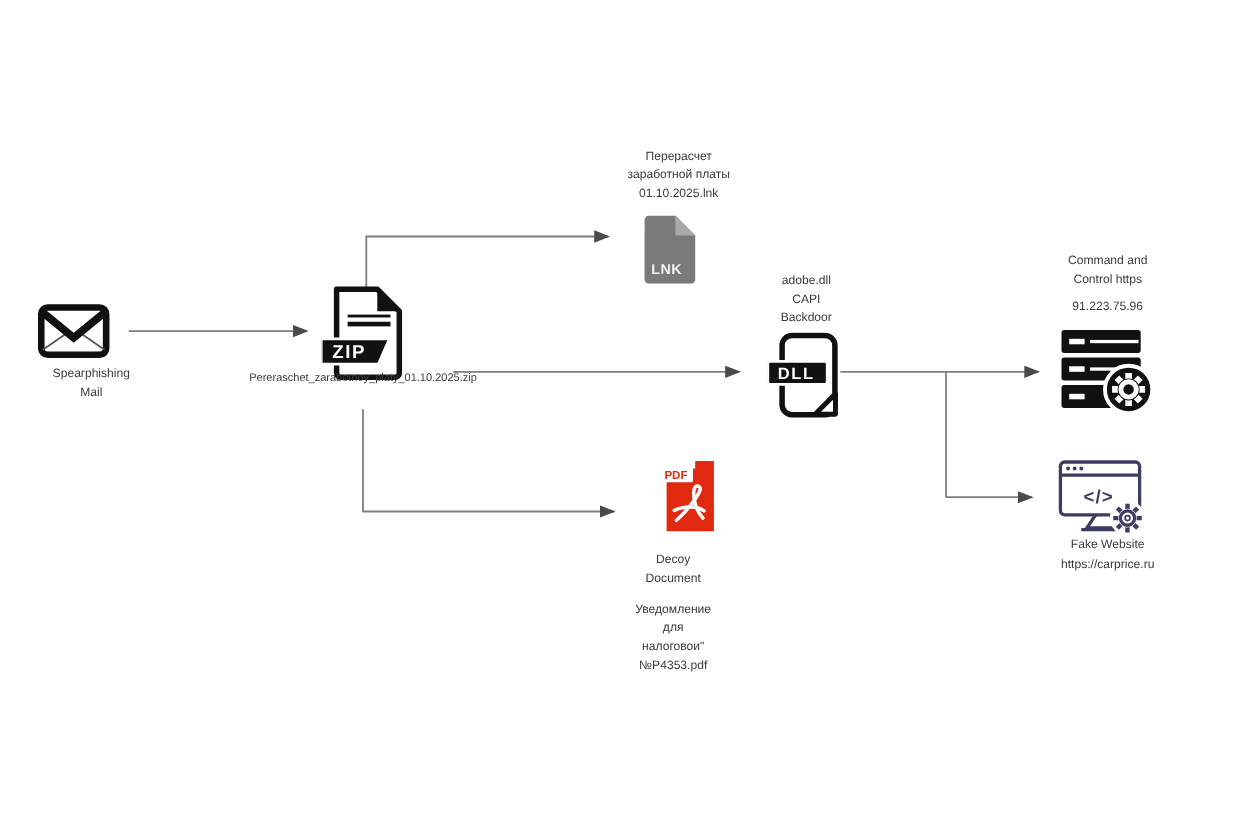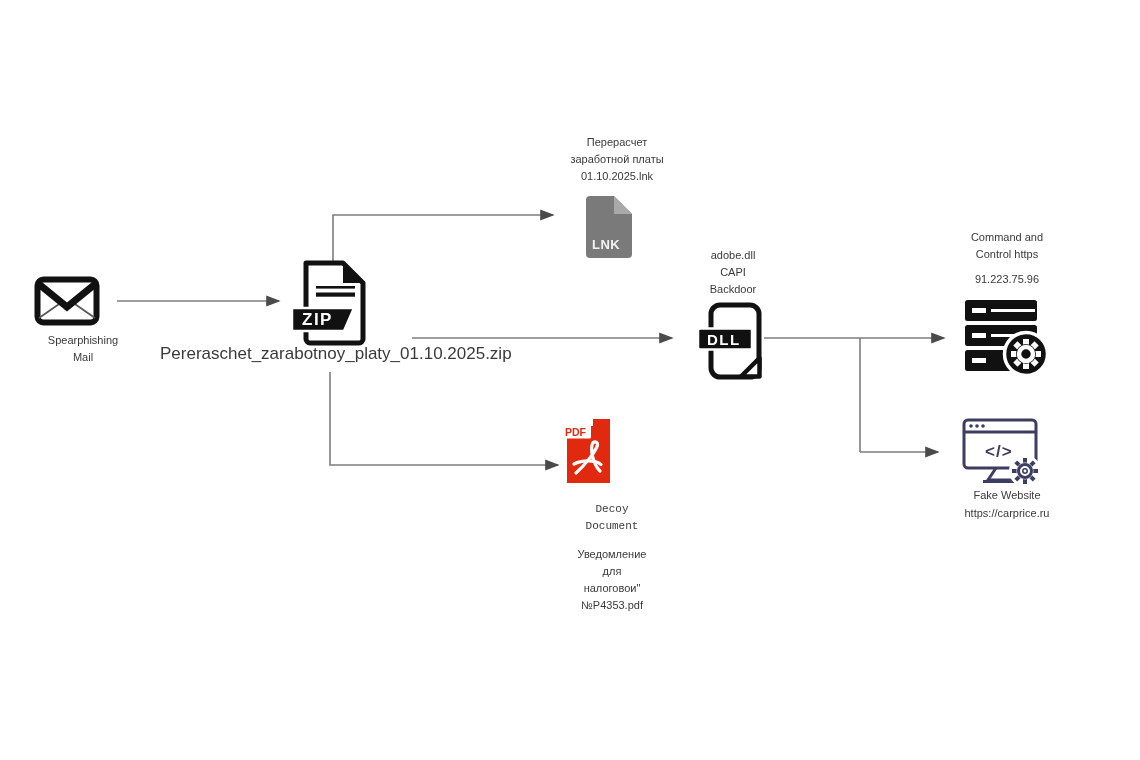--- a/index.html
+++ b/index.html
@@ -52,21 +52,21 @@
   <div class="node" style="left:292px;top:258px;text-align:center;">
     <svg width="82" height="90" viewBox="0 0 82 90">
       <path d="M14,5 H51 L71,25 V81 a4,4 0 0 1 -4,4 H18 a4,4 0 0 1 -4,-4 Z" fill="#ffffff" stroke="#111111" stroke-width="5" stroke-linejoin="round"></path>
       <polygon points="51,5 71,25 51,25" fill="#111111"></polygon>
       <rect x="24" y="28" width="39" height="2.6" fill="#111111"></rect>
       <rect x="24" y="34.5" width="39" height="4.2" fill="#111111"></rect>
       <polygon points="0,50 62,50 52,73 0,73" fill="#111111" stroke="#ffffff" stroke-width="2.5"></polygon>
       <text x="10" y="67" font-size="17" font-weight="bold" fill="#ffffff" letter-spacing="1.5">ZIP</text>
     </svg>
   </div>
-  <div class="lbl" style="left:160px;width:340px;top:345px;font-size:17px;">Pereraschet_zarabotnoy_platy_01.10.2025.zip</div>
+  <div class="lbl" style="left:160px;width:340px;top:335px;font-size:10px;">Pereraschet_zarabotnoy_platy_01.10.2025.zip</div>
 
   <div class="lbl" style="left:527px;width:180px;top:134px;">Перерасчет
 заработной платы
 01.10.2025.lnk</div>
   <div class="node" style="left:584px;top:196px;">
     <svg width="50" height="62" viewBox="0 0 50 62">
       <path d="M6,0 H30 L48,18 V58 a4,4 0 0 1 -4,4 H6 a4,4 0 0 1 -4,-4 V4 a4,4 0 0 1 4,-4 Z" fill="#7a7a7a"></path>
       <polygon points="30,0 48,18 30,18" fill="#a9a9a9"></polygon>
       <text x="8" y="53" font-size="13" font-weight="bold" fill="#f2f2f2" letter-spacing="0.5">LNK</text>
     </svg>
@@ -77,32 +77,32 @@
 Backdoor</div>
   <div class="node" style="left:698px;top:302px;">
     <svg width="64" height="78" viewBox="-10 0 64 78">
       <rect x="3" y="3" width="48" height="72" rx="9" fill="#ffffff" stroke="#111111" stroke-width="5"></rect>
       <polygon points="33,74.5 51.5,56 51.5,74.5" fill="#ffffff" stroke="#111111" stroke-width="4.5" stroke-linejoin="round"></polygon>
       <rect x="-10" y="26.5" width="54" height="21" rx="2" fill="#111111" stroke="#ffffff" stroke-width="2.5"></rect>
       <text x="-1" y="42.5" font-size="15" font-weight="bold" fill="#ffffff" letter-spacing="1.5">DLL</text>
     </svg>
   </div>
 
-  <div class="node" style="left:560px;top:417px;">
+  <div class="node" style="left:599px;top:417px;">
     <svg width="54" height="68" viewBox="0 0 54 68">
       <path d="M7,9 H33 V2 H50 V66 H7 Z" fill="#e1290f"></path>
       <rect x="1" y="7.5" width="30" height="14" rx="1.5" fill="#ffffff"></rect>
       <text x="5" y="18.5" font-size="10.5" font-weight="bold" fill="#e1290f">PDF</text>
       <g stroke="#ffffff" stroke-width="3.2" fill="none" stroke-linecap="round">
         <path d="M16,56 C26,47 36,34 37.5,28 C38,24 33,23.5 32,28 C30.5,36 34,48 40,54"></path>
         <path d="M14,47 C22,43 35,42.5 41,47.5"></path>
       </g>
     </svg>
   </div>
-  <div class="lbl" style="left:542px;width:140px;top:501px;font-family:Liberation Mono, monospace;">Decoy
+  <div class="lbl" style="left:542px;width:140px;top:501px;">Decoy
 Document</div>
   <div class="lbl" style="left:532px;width:160px;top:546px;">Уведомление
 для
 налоговои"
 №P4353.pdf</div>
 
   <div class="lbl" style="left:927px;width:160px;top:229px;">Command and
 Control https</div>
   <div class="lbl" style="left:927px;width:160px;top:271px;text-align:center;">91.223.75.96</div>
   <div class="node" style="left:963px;top:298px;">

